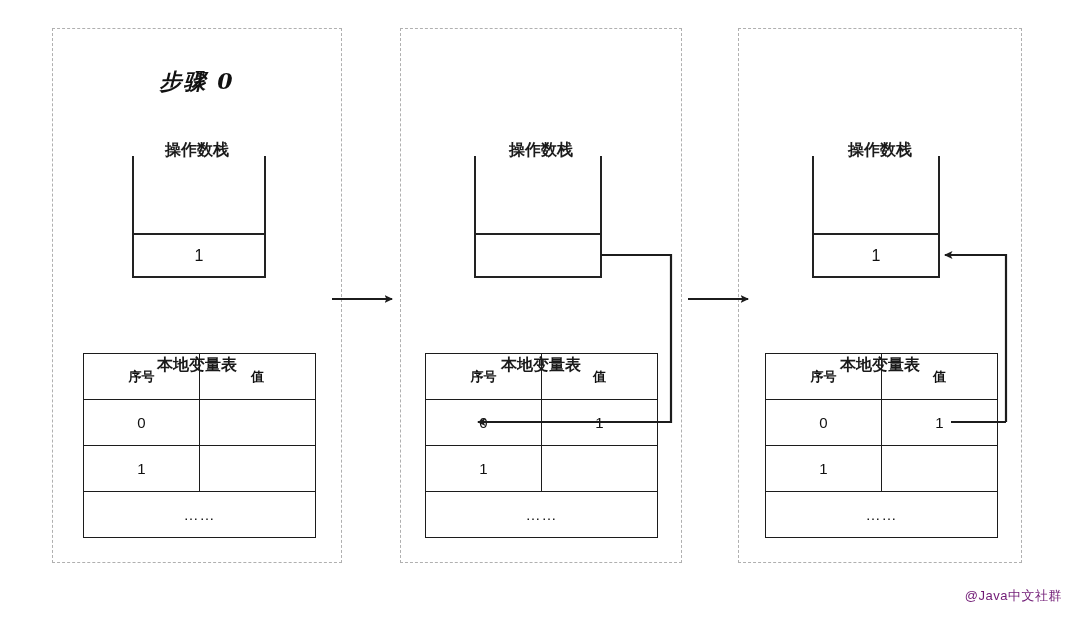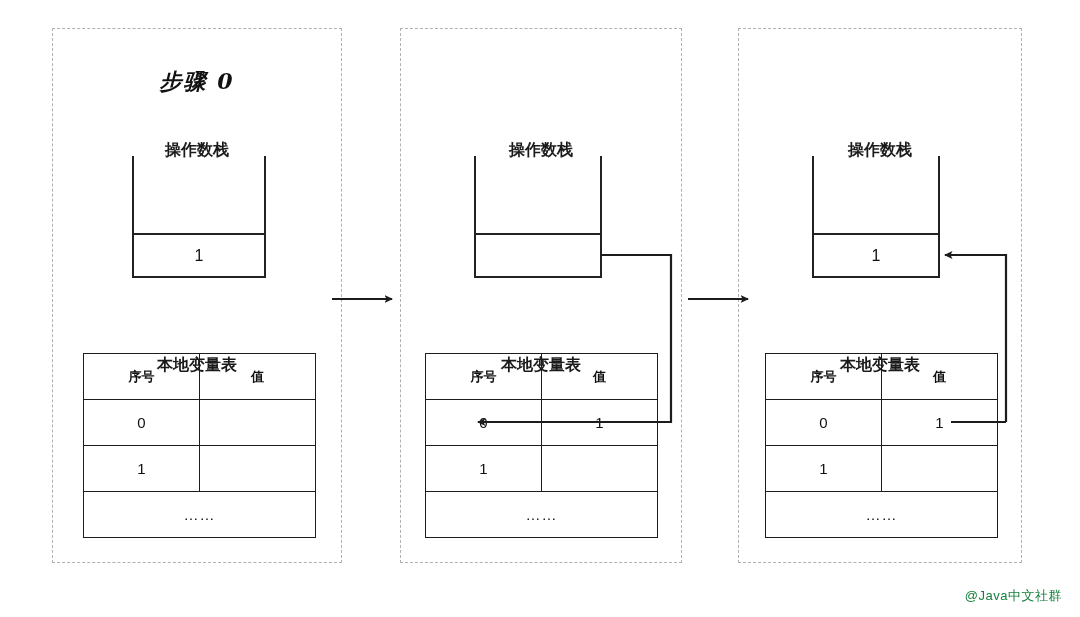--- a/index.html
+++ b/index.html
@@ -113,21 +113,21 @@
     height: 617px;
     pointer-events: none;
   }
 
   
   #watermark {
     position: absolute;
     right: 18px;
     bottom: 12px;
     font-size: 13px;
-    color: #15803d;
+    color: #701a75;
     letter-spacing: 0.5px;
     white-space: nowrap;
   }
 </style>
 </head>
 <body>
 
 <div id="canvas">
 
   <div class="panel" id="panel-0">

